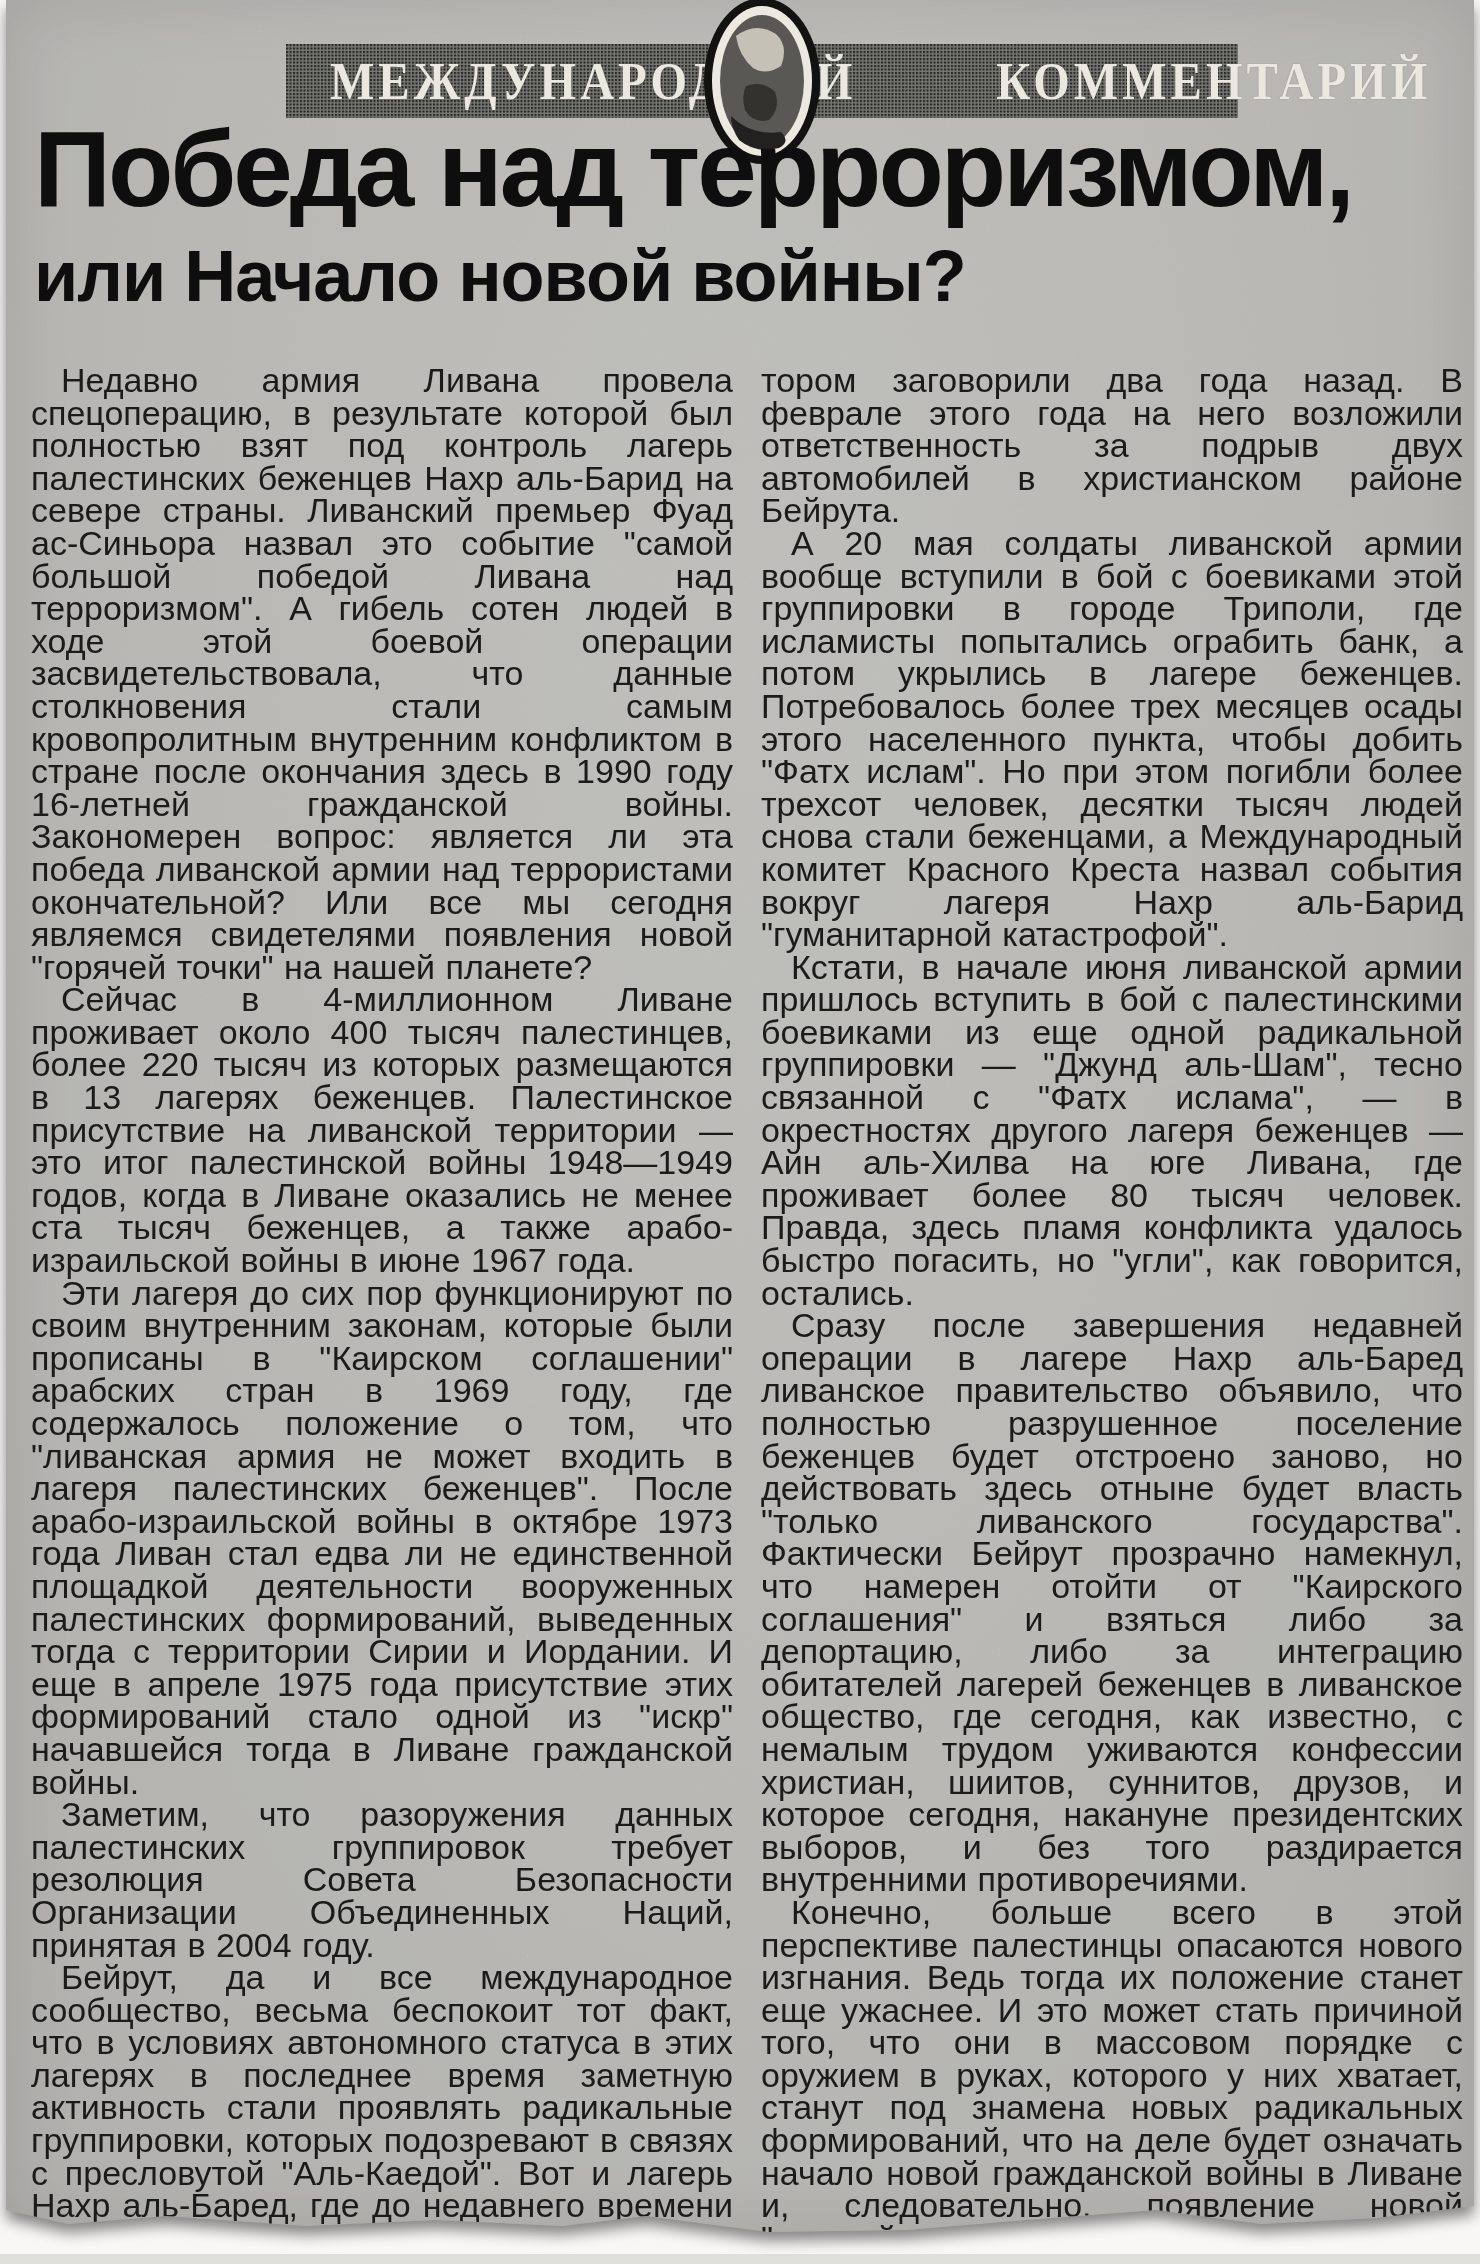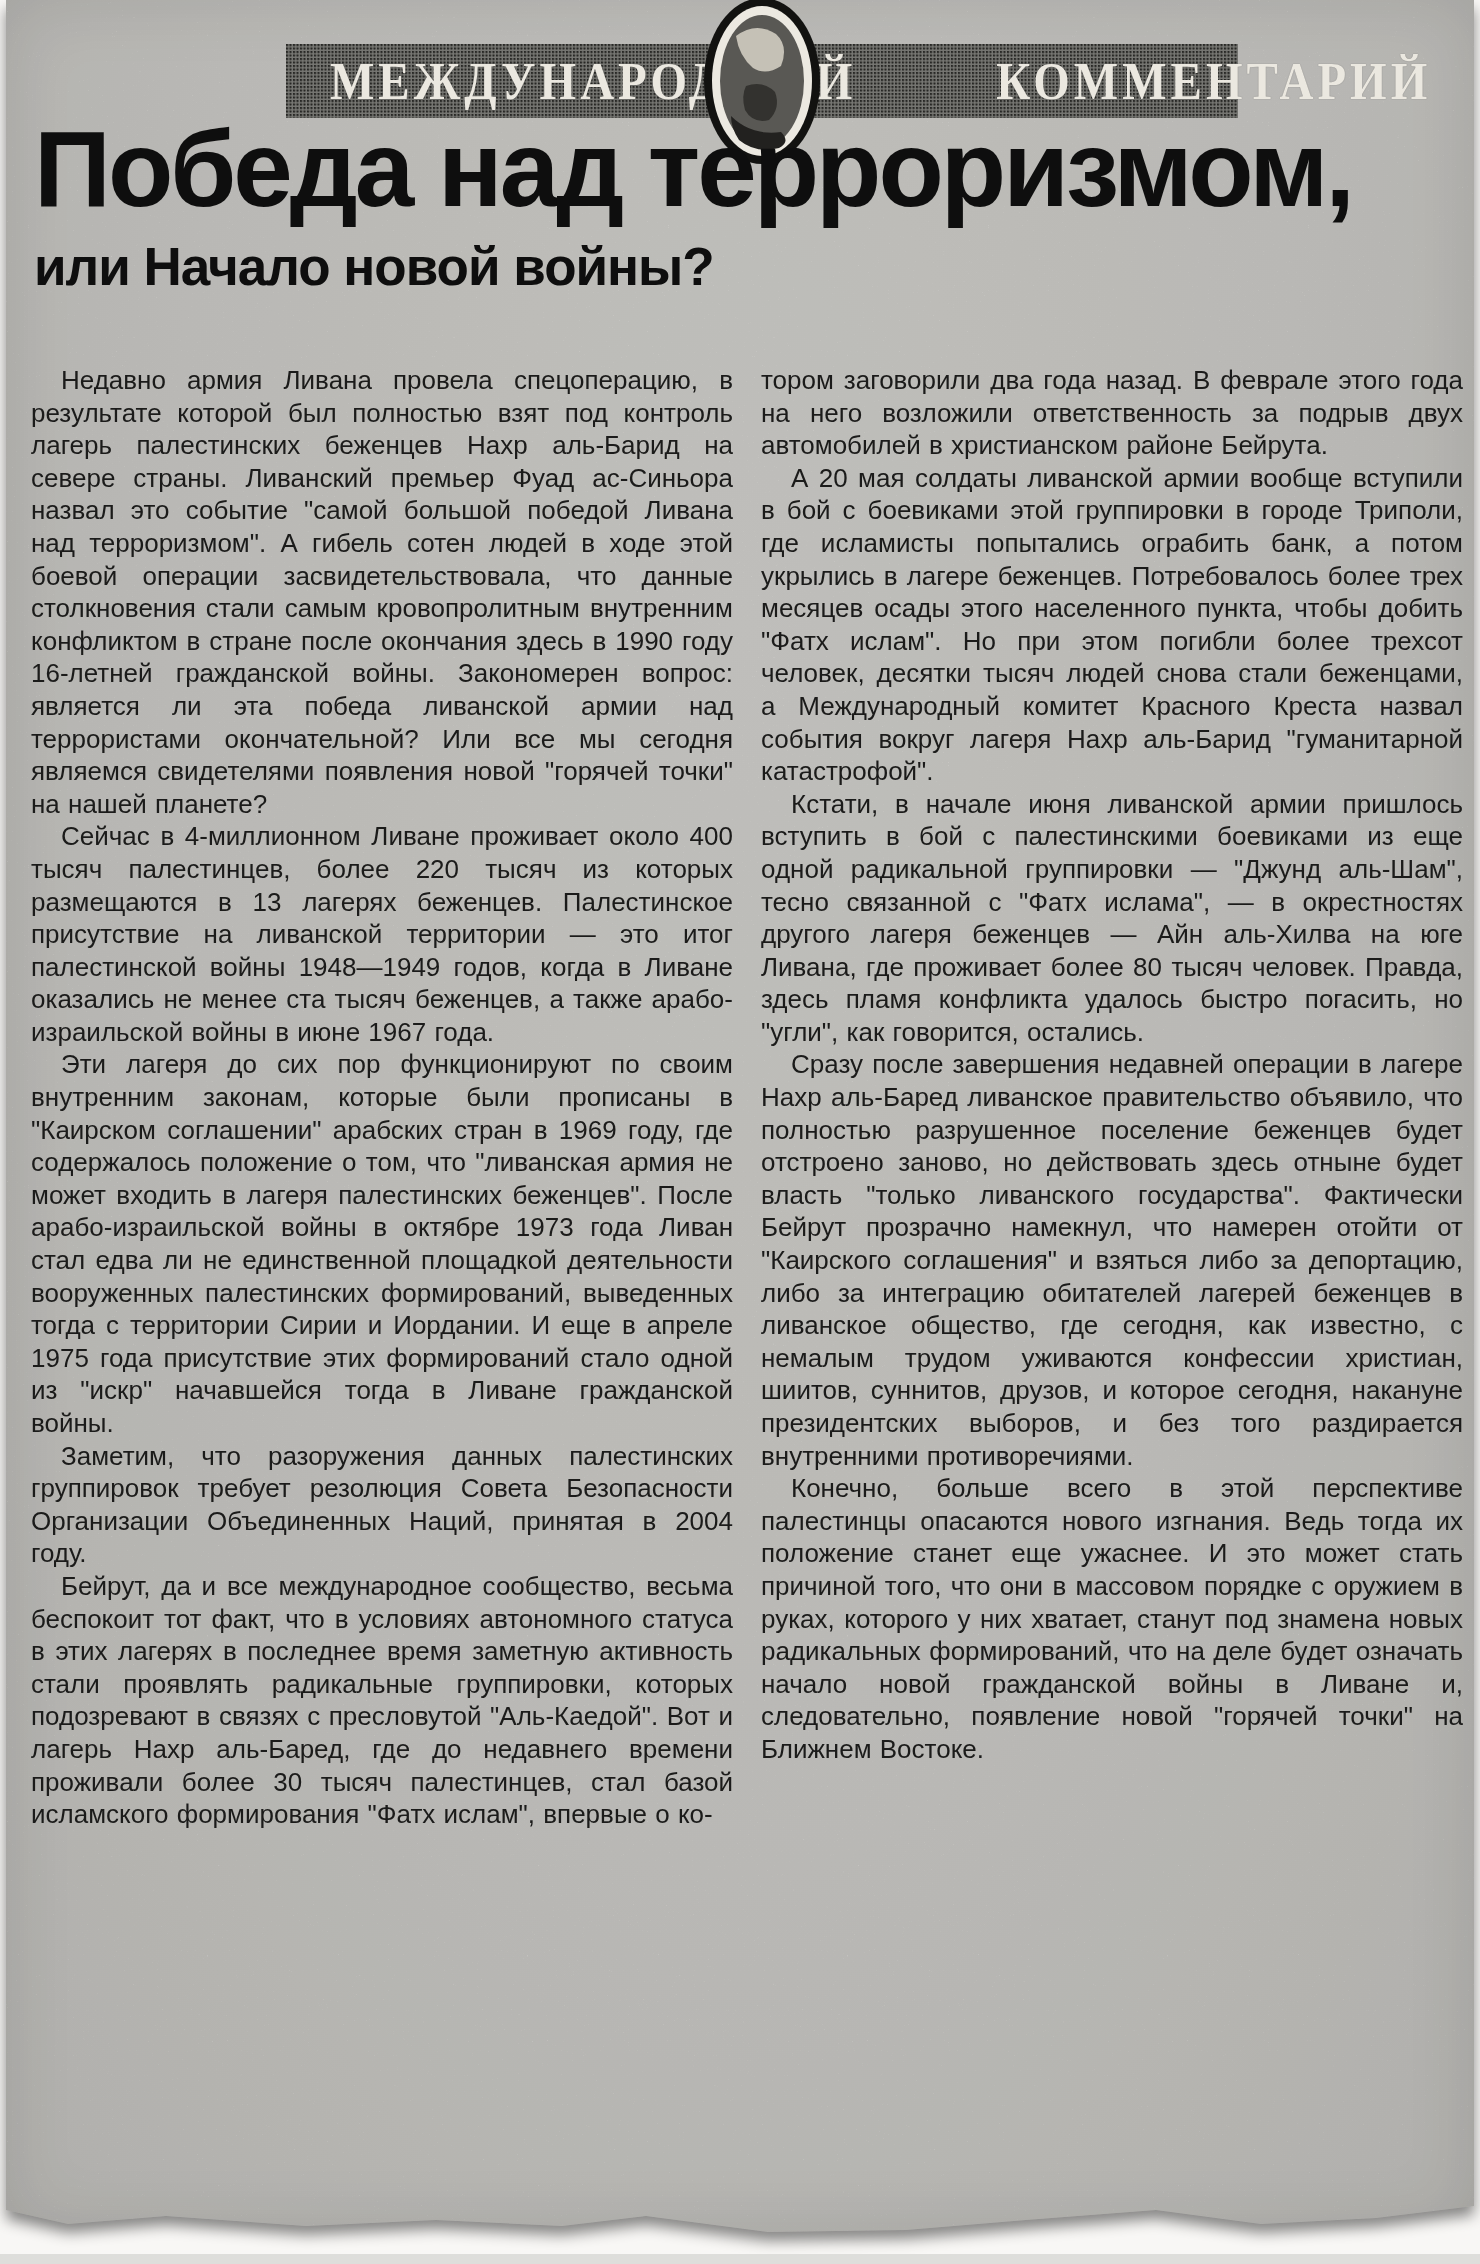--- a/index.html
+++ b/index.html
@@ -46,32 +46,32 @@
     transform:translate(-50%,-50%);
     width:122px;height:170px;
   }
   
   .headline{position:absolute;top:101px;left:28px;width:1424px;color:#0e0e0e;}
   .headline .l1{
     font-size:107px;font-weight:700;letter-spacing:-3px;
     line-height:1.28;white-space:nowrap;
   }
   .headline .l2{
-    font-size:53px;font-weight:700;letter-spacing:-1px;
+    font-size:72px;font-weight:700;letter-spacing:-1px;
     line-height:1.0;white-space:nowrap;margin-top:2px;
   }
   
   .columns{
     position:absolute;top:364px;left:25px;width:1432px;
     display:flex;gap:28px;
   }
   .col{flex:1;min-width:0;}
   .col p{
     margin:0;
-    font-size:26px;line-height:32.6px;color:#1b1b1a;
+    font-size:34px;line-height:32.6px;color:#1b1b1a;
     text-align:justify;text-indent:30px;
     hyphens:auto;-webkit-hyphens:auto;
     word-spacing:1px;
   }
   .col p.no-indent{text-indent:0;}
   .byline{
     margin-top:6px !important;
     text-align:right !important;text-indent:0 !important;
     font-weight:700;padding-right:8px;
   }

